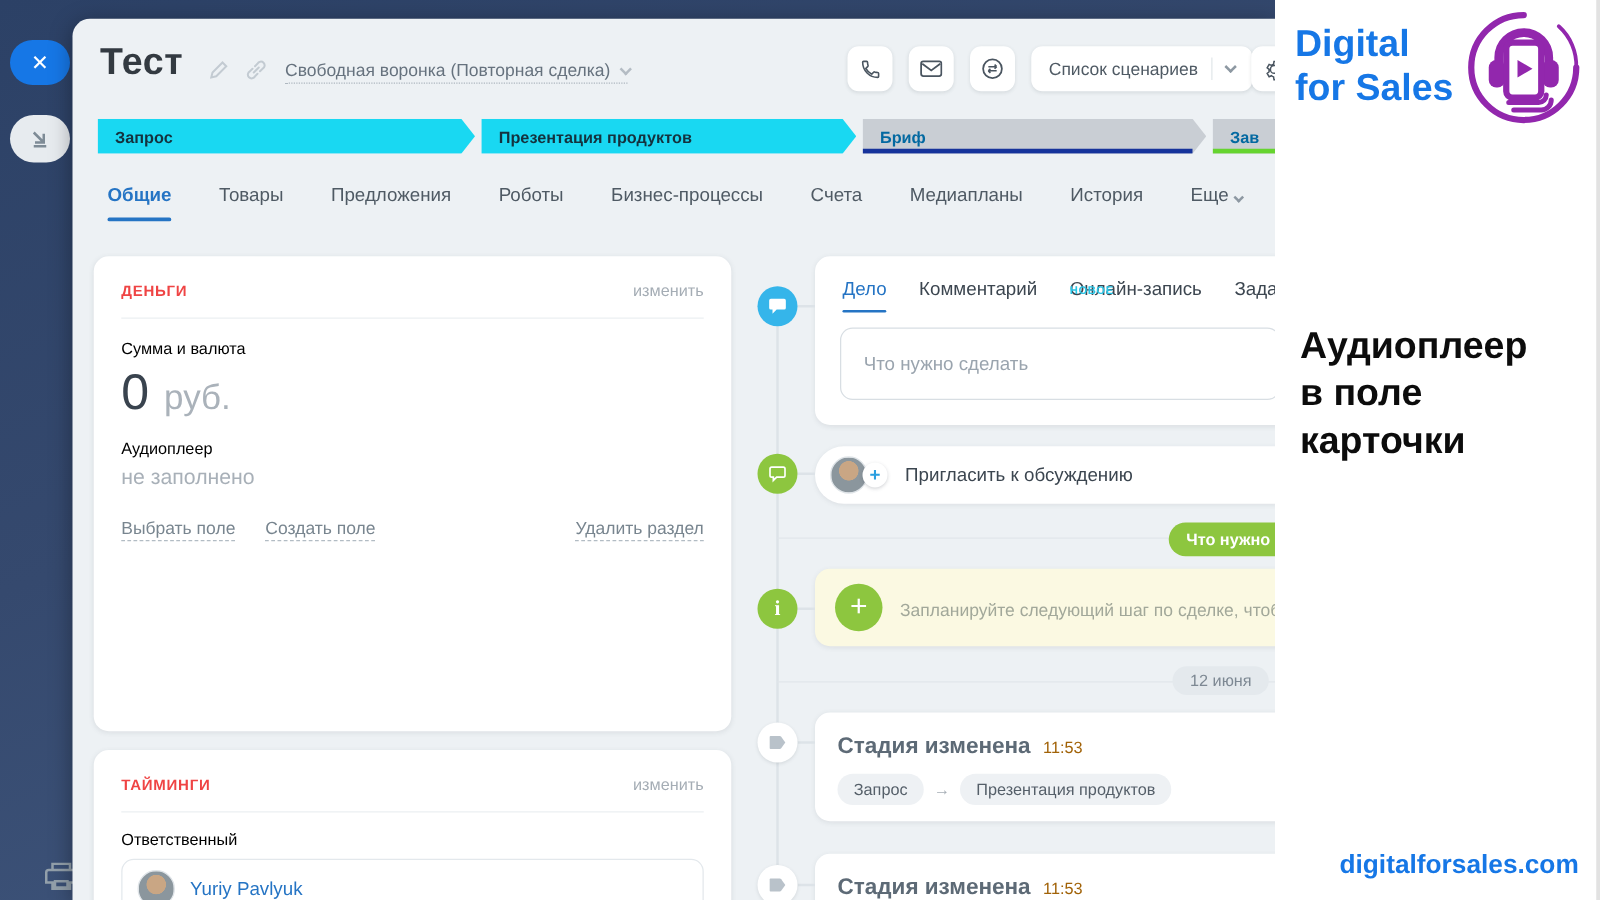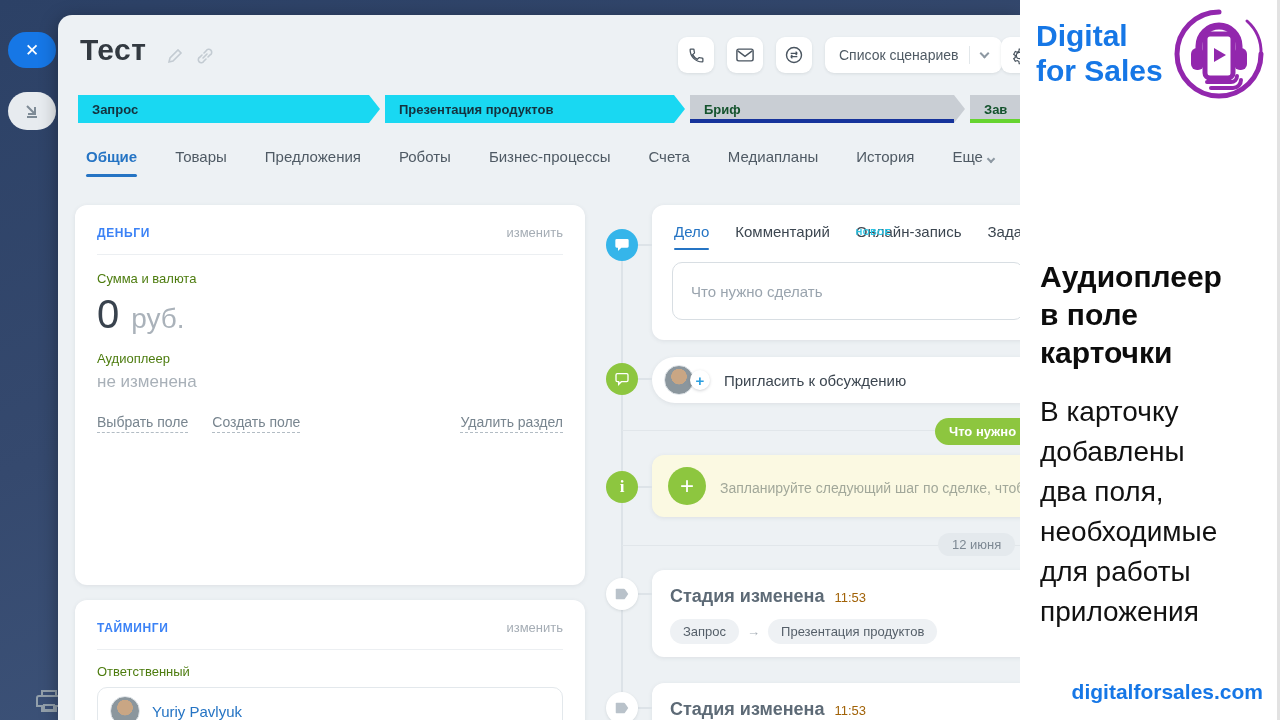--- a/index.html
+++ b/index.html
@@ -21,41 +21,41 @@
   .funnel-caret { display:inline-block; width:7px; height:7px; border-right:2px solid #b4bcc4; border-bottom:2px solid #b4bcc4; transform:rotate(45deg) translateY(-3px); margin-left:7px; }
   .hdr-btn { position:absolute; top:22px; width:36px; height:36px; background:#fff; border-radius:9px; box-shadow:0 1px 3px rgba(60,70,80,.12); display:flex; align-items:center; justify-content:center; color:#4a5560; cursor:pointer; }
   .scenario-pill { position:absolute; left:767px; top:22px; height:36px; background:#fff; border-radius:9px; box-shadow:0 1px 3px rgba(60,70,80,.12); display:flex; align-items:center; padding:16px 14px; font-size:14px; color:#4f5a64; cursor:pointer; }
   .scenario-pill .sep { width:1px; height:18px; background:#e2e7ea; margin:0 11px; }
   .chev { display:inline-block; width:7px; height:7px; border-right:2px solid #8d98a2; border-bottom:2px solid #8d98a2; transform:rotate(45deg); margin-top:-4px; }
 
   
   .stagebar { position:absolute; left:20px; top:80px; height:28px; width:1020px; display:flex; gap:5px; }
   .stage { height:28px; display:flex; align-items:center; padding-left:14px; font-size:13px; font-weight:bold; position:relative; clip-path:polygon(0 0, calc(100% - 11px) 0, 100% 50%, calc(100% - 11px) 100%, 0 100%); cursor:pointer; }
   .stage.cyan { background:#19d8f2; color:#14323e; }
-  .stage.gray { background:#c9ced4; color:#14532d; }
+  .stage.gray { background:#c9ced4; color:#0369a1; }
   .stage .uline { position:absolute; left:0; right:11px; bottom:0; height:4px; }
   .s0 { width:302px; } .s1 { width:300px; } .s2 { width:275px; } .s3 { width:120px; }
 
   
   .tabs { position:absolute; left:28px; top:133px; display:flex; gap:38px; font-size:15px; color:#4f5a64; }
   .tab { padding-bottom:12px; position:relative; cursor:pointer; white-space:nowrap; }
   .tab.active { color:#2574c4; font-weight:bold; }
   .tab.active::after { content:""; position:absolute; left:0; right:0; bottom:0; height:3px; border-radius:2px; background:#2574c4; }
   .tab .chev { border-color:#8d98a2; width:6px; height:6px; margin-left:5px; }
 
   
   .card { background:#fff; border-radius:12px; box-shadow:0 1px 4px rgba(70,80,90,.10); position:absolute; }
 
   
   .money { left:17px; top:190px; width:510px; height:380px; padding:20px 22px; }
   .sec-head { display:flex; justify-content:space-between; align-items:center; }
-  .sec-title { font-size:12px; font-weight:bold; color:#3b82f6; letter-spacing:.6px; }
+  .sec-title { font-size:12px; font-weight:bold; color:#ef4444; letter-spacing:.6px; }
   .sec-edit { font-size:13px; color:#a5adb5; cursor:pointer; }
   .sec-hr { border:none; border-top:1px solid #eceff2; margin:14px 0 0 0; }
-  .fld-label { font-size:13px; color:#4d7c0f; }
+  .fld-label { font-size:13px; color:#000000; }
   .sum-row { margin-top:6px; display:flex; align-items:baseline; gap:12px; }
   .sum-val { font-size:40px; color:#39434e; font-weight:300; }
   .sum-cur { font-size:28px; color:#aab2ba; font-weight:300; }
   .audio-label { margin-top:14px; }
   .audio-hint { margin-top:72px; text-align:center; font-family:"Liberation Serif", serif; font-weight:bold; font-size:16px; color:#20282f; }
   .file-label { margin-top:70px; }
   .file-value { margin-top:6px; font-size:17px; color:#a8b0b8; }
   .links-row { margin-top:22px; display:flex; align-items:center; font-size:14px; color:#78858f; }
   .dashed-link { border-bottom:1px dashed #b2bcc4; padding-bottom:2px; cursor:pointer; }
   .links-row .gap { width:24px; } .links-row .spring { flex:1; }
@@ -138,20 +138,21 @@
     <div class="crm-header">
       <div class="crm-title">Тест</div>
       <div class="title-icons">
         <svg width="18" height="18" viewBox="0 0 18 18">
             <path d="M3 15l1-4 8-8 3 3-8 8-4 1z" fill="none" stroke="#c3cbd2" stroke-width="1.6"></path>
           </svg>
         <svg width="18" height="18" viewBox="0 0 18 18">
             <path d="M7 11l4-4M6 8L4 10a3 3 0 104 4l2-2M12 10l2-2a3 3 0 10-4-4L8 6" fill="none" stroke="#c3cbd2" stroke-width="1.6" stroke-linecap="round"></path>
           </svg>
       </div>
+      <div class="funnel-select"><span>Свободная воронка (Повторная сделка)</span><span class="funnel-caret"></span></div>
 
       <div class="hdr-btn" style="left:620px">
         <svg width="17" height="17" viewBox="0 0 24 24">
             <path d="M6.6 10.8c1.5 2.9 3.7 5.1 6.6 6.6l2.2-2.2c.3-.3.7-.4 1-.2 1.1.4 2.3.6 3.6.6.6 0 1 .4 1 1V20c0 .6-.4 1-1 1C10.6 21 3 13.4 3 4c0-.6.4-1 1-1h3.5c.6 0 1 .4 1 1 0 1.2.2 2.4.6 3.6.1.3 0 .7-.2 1l-2.3 2.2z" fill="none" stroke="#4a5560" stroke-width="1.8"></path>
           </svg>
       </div>
       <div class="hdr-btn" style="left:669px">
         <svg width="18" height="14" viewBox="0 0 20 15">
             <rect x="1" y="1" width="18" height="13" rx="2" fill="none" stroke="#4a5560" stroke-width="1.6"></rect>
             <path d="M2 3l8 6 8-6" fill="none" stroke="#4a5560" stroke-width="1.6"></path>
@@ -209,21 +210,21 @@
         <span class="sec-title">ДЕНЬГИ</span>
         <span class="sec-edit">изменить</span>
       </div>
       <hr class="sec-hr">
       <div class="fld-label" style="margin-top:16px">Сумма и валюта</div>
       <div class="sum-row">
         <span class="sum-val">0</span>
         <span class="sum-cur">руб.</span>
       </div>
       <div class="fld-label audio-label">Аудиоплеер</div>
-      <div class="file-value">не изменена</div>
+      <div class="file-value">не заполнено</div>
       <div class="links-row">
         <span class="dashed-link">Выбрать поле</span>
         <span class="gap"></span>
         <span class="dashed-link">Создать поле</span>
         <span class="spring"></span>
         <span class="dashed-link">Удалить раздел</span>
       </div>
     </div>
 
     <div class="card timings">
@@ -332,22 +333,16 @@
         <rect x="22" y="44" width="13" height="22" rx="6" fill="#9227ad"></rect>
         <rect x="65" y="44" width="13" height="22" rx="6" fill="#9227ad"></rect>
         <rect x="36" y="30" width="28" height="44" rx="5" fill="#fff" stroke="#9227ad" stroke-width="5"></rect>
         <path d="M45 44v14l12-7z" fill="#9227ad"></path>
         <path d="M38 78h24a6 6 0 006-6M42 84h22a8 8 0 008-8" fill="none" stroke="#9227ad" stroke-width="4" stroke-linecap="round"></path>
       </svg>
     </div>
     <div class="headline">Аудиоплеер
 в поле
 карточки</div>
-    <div class="promo-body">В карточку
-добавлены
-два поля,
-необходимые
-для работы
-приложения</div>
     <div class="site-url">digitalforsales.com</div>
   </div>
 
 </div>
 
 </body></html>

